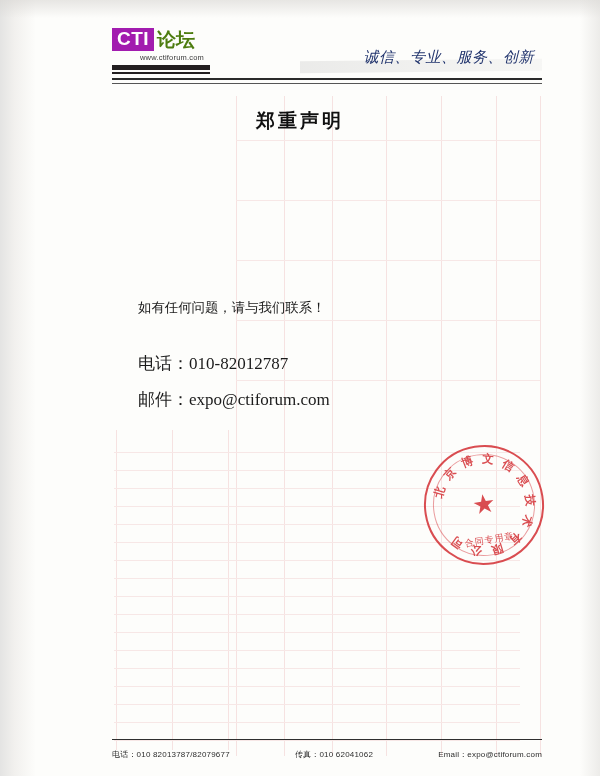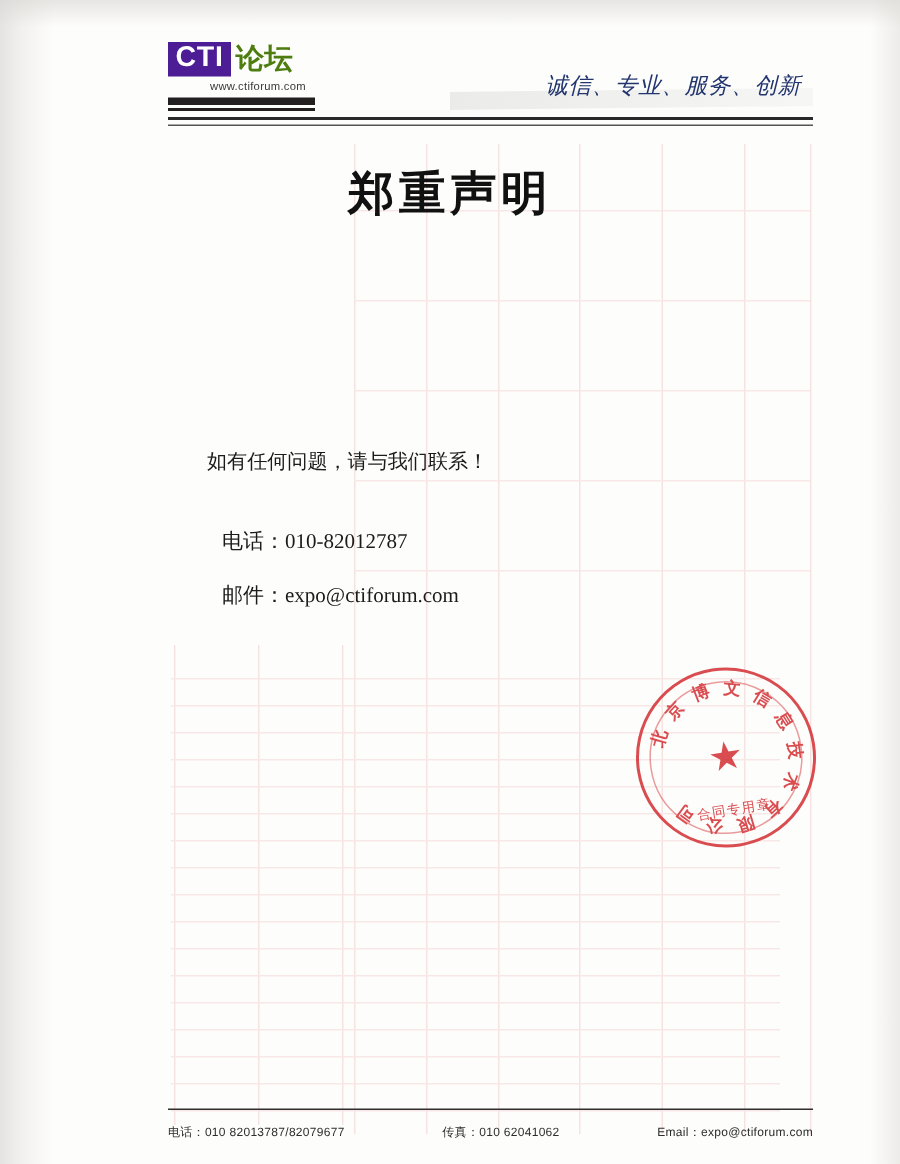--- a/index.html
+++ b/index.html
@@ -75,21 +75,21 @@
     left: 112px;
     top: 28px;
     width: 120px;
   }
   .logo-main {
     display: flex;
     align-items: center;
     gap: 3px;
   }
   .logo-cti {
-    background: #4c1d95;
+    background: #a21caf;
     color: #ffffff;
     font-family: "Liberation Sans", sans-serif;
     font-weight: bold;
     font-size: 19px;
     letter-spacing: 0.5px;
     padding: 1px 5px 2px 5px;
     line-height: 1.05;
   }
   .logo-zh {
     color: #4d7c0f;
@@ -151,40 +151,40 @@
     background: linear-gradient(to right, rgba(180,180,180,0.25), rgba(120,120,120,0.05));
     transform: skewY(-0.6deg);
   }
 
   
   .doc-title {
     position: absolute;
     left: 0; right: 0;
     top: 108px;
     text-align: center;
-    font-size: 31px;
+    font-size: 19px;
     font-weight: bold;
     color: #111;
     letter-spacing: 3px;
   }
   .para {
     position: absolute;
     left: 138px;
     width: 400px;
     font-size: 13.4px;
     line-height: 31px;
     color: #1b1b1b;
     text-align: justify;
   }
   .para.p1 { top: 166px; text-indent: 26px; }
   .para.p2 { top: 292px; text-indent: 0; }
   .contact {
     position: absolute;
-    left: 148px;
-    font-size: 14px;
+    left: 138px;
+    font-size: 17px;
     color: #1b1b1b;
   }
   .contact.phone { top: 352px; }
   .contact.mail  { top: 388px; }
 
   .sign {
     position: absolute;
     right: 58px;
     width: 200px;
     text-align: right;

